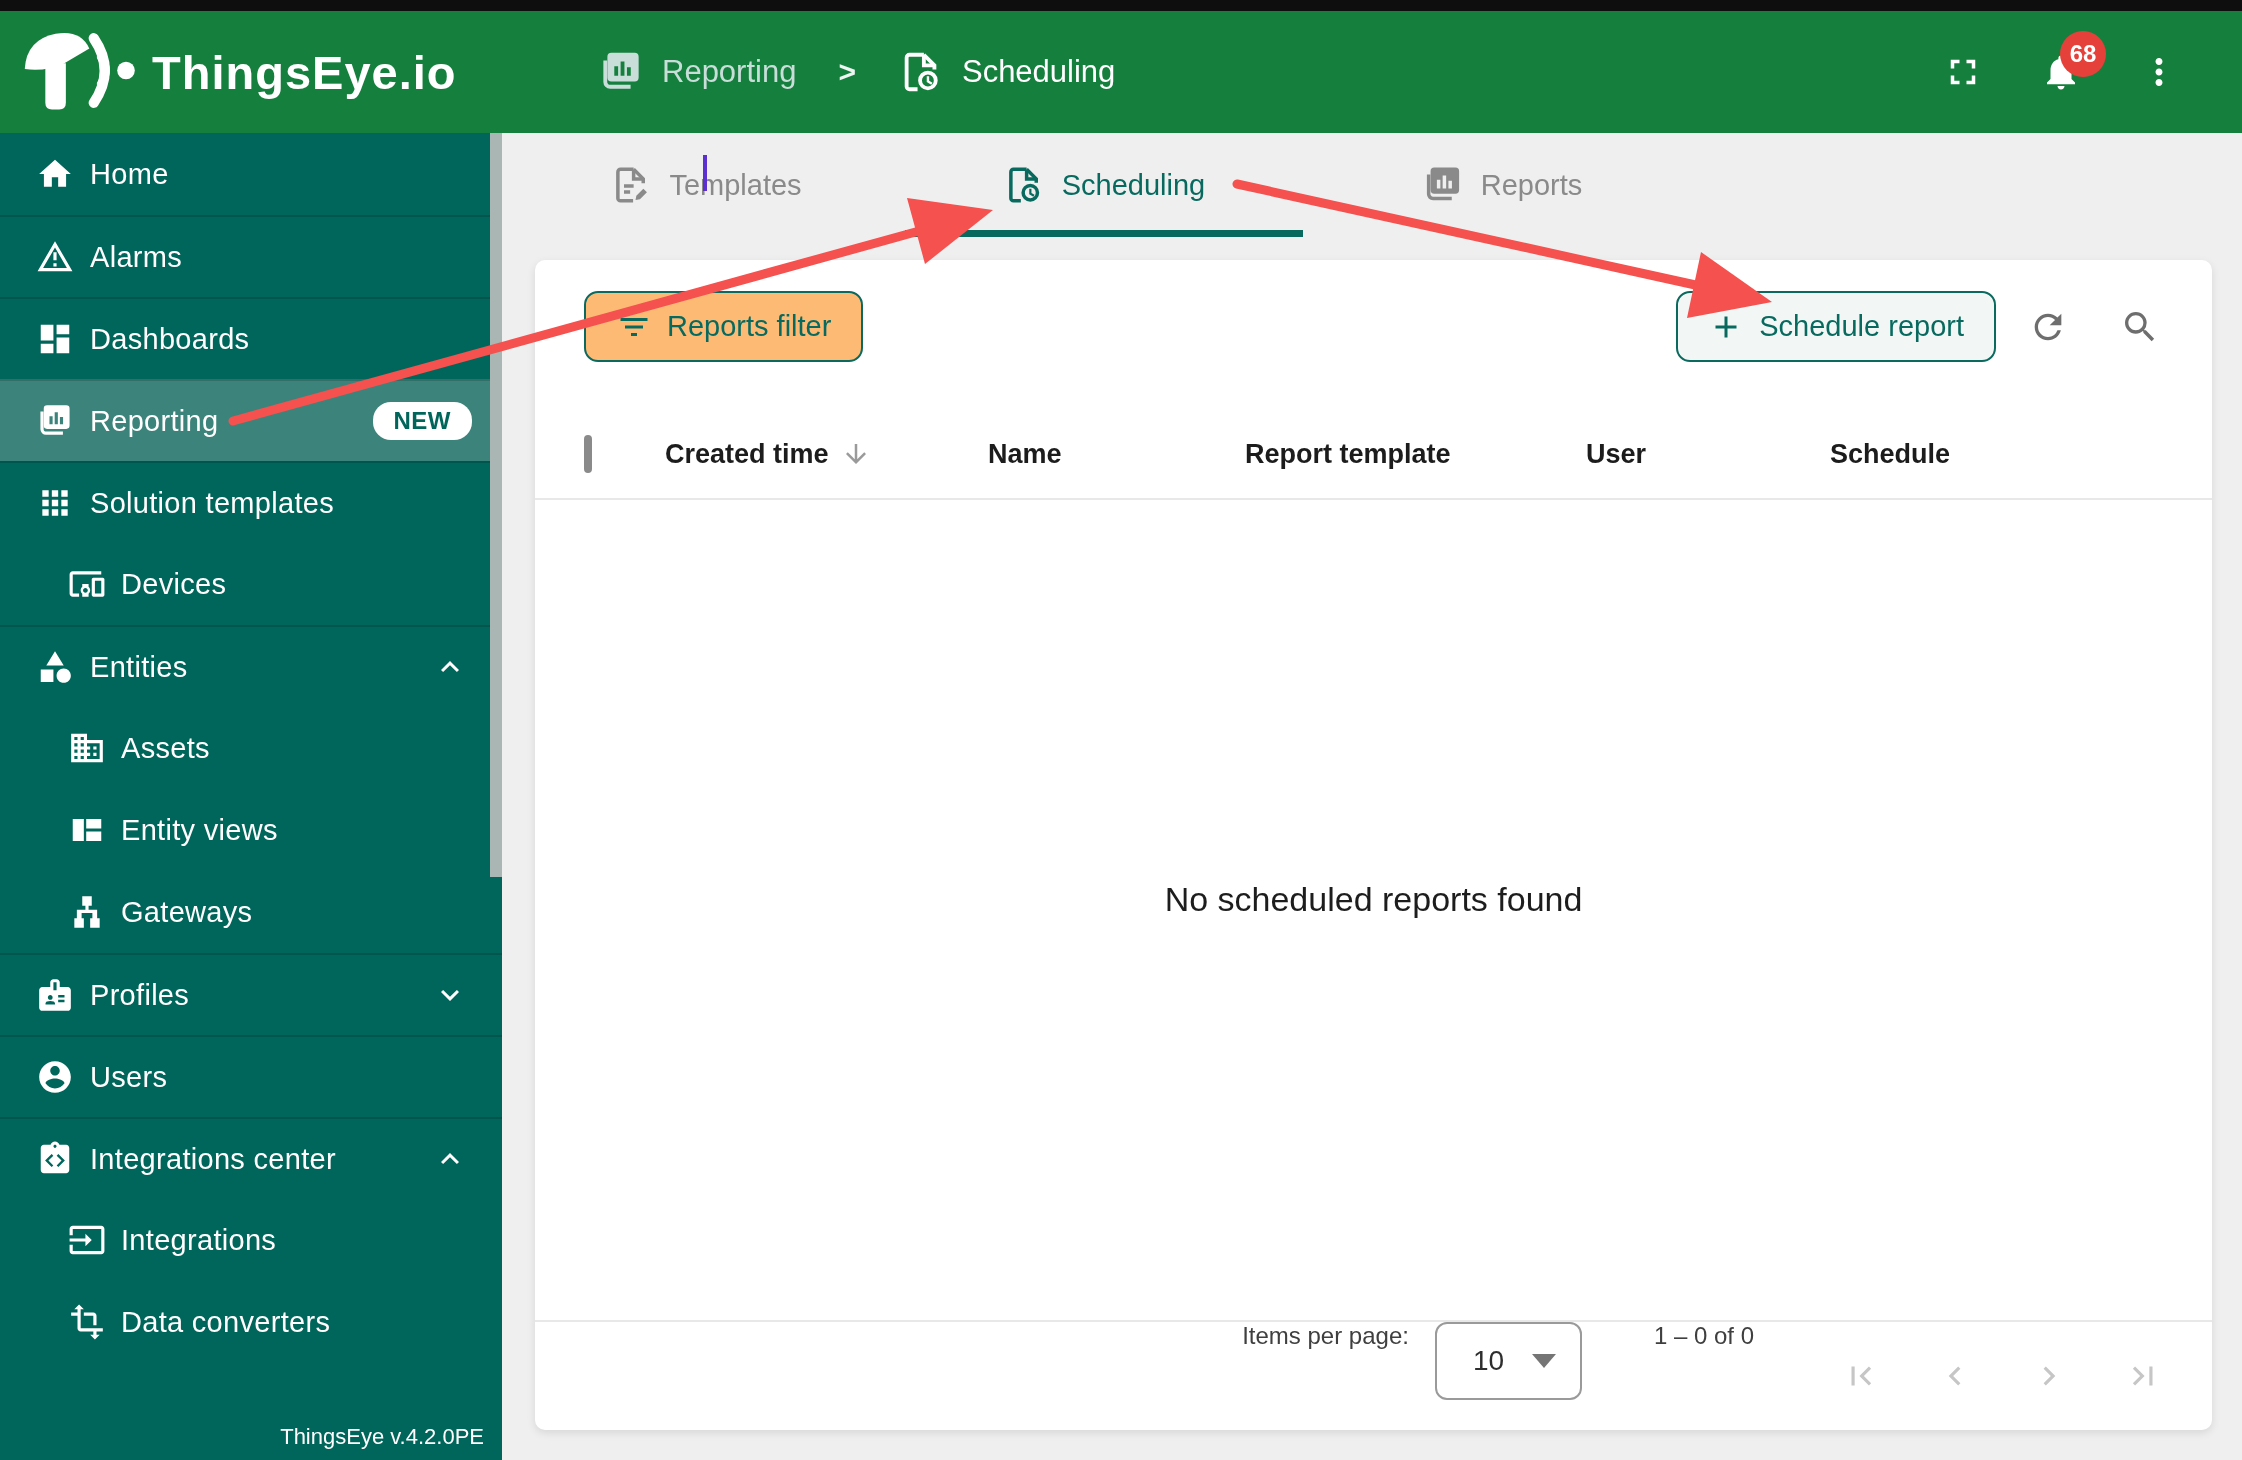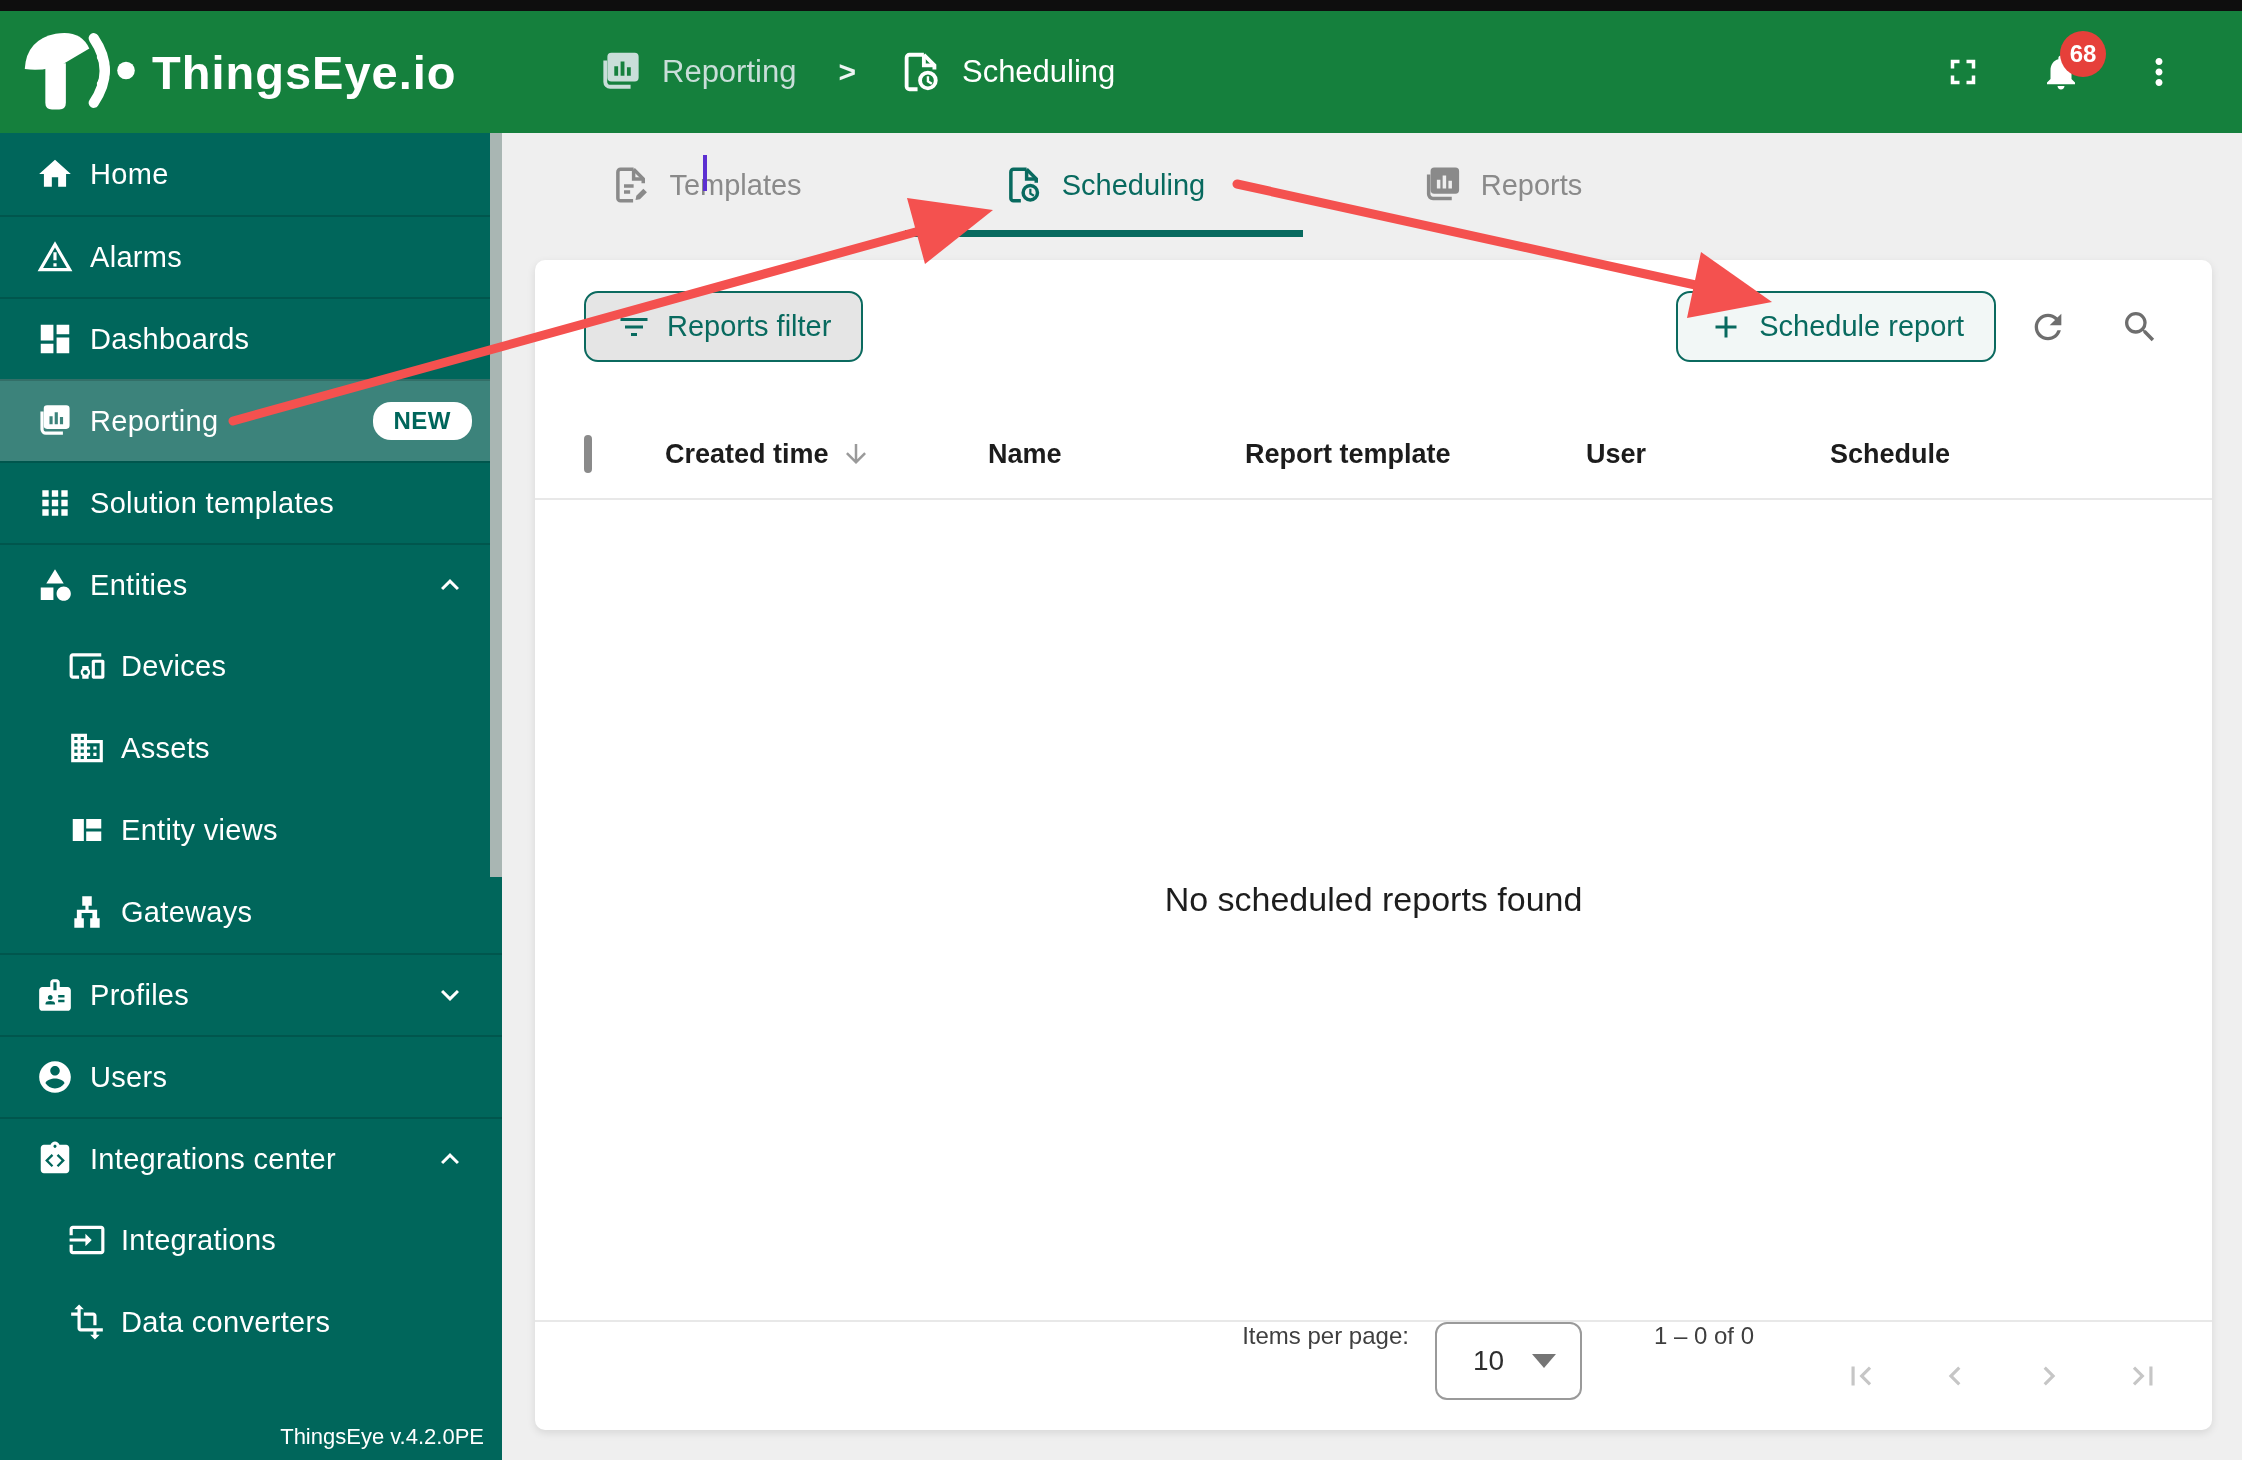--- a/index.html
+++ b/index.html
@@ -54,21 +54,21 @@
   .tab.active { color:#086a5f; }
   .tab.active::after { content:""; position:absolute; left:0; right:0; bottom:0; height:7px; background:#086a5f; }
   .text-caret { position:absolute; left:201px; top:22px; width:4px; height:36px; background:#5c2fd1; }
 
   .card { position:absolute; left:33px; right:30px; top:127px; bottom:30px; background:#fff;
           border-radius:10px; box-shadow:0 3px 9px rgba(0,0,0,0.10); }
 
   .toolbar { position:absolute; top:0; left:0; right:0; height:150px; }
   .btn { display:inline-flex; align-items:center; gap:15px; height:71px; padding:0 30px;
          border:2px solid #0b6a5f; border-radius:14px; color:#086a5f; font-size:29px; font-weight:500;
-         background:#e5e5e5; cursor:pointer; white-space:nowrap; }
+         background:#fdba74; cursor:pointer; white-space:nowrap; }
   .btn svg { width:36px; height:36px; fill:currentColor; display:block; }
   .btn-filter { position:absolute; left:49px; top:31px; }
   .btn-schedule { position:absolute; right:216px; top:31px; background:#f2f7f6; }
   .tool-icon { position:absolute; top:47px; color:#6e6e6e; cursor:pointer; }
   .tool-icon svg { width:40px; height:40px; fill:currentColor; display:block; }
   .tool-refresh { right:144px; }
   .tool-search { right:52px; }
 
   .thead { position:absolute; top:150px; left:0; right:0; height:90px; display:flex; align-items:center;
            padding-left:49px; border-bottom:2px solid #e8e8e8; color:#1c1c1c; font-size:27px; font-weight:700; }
@@ -205,41 +205,41 @@
 
       <div class="nav-item divider">
         <span class="nav-icon">
           <svg viewBox="0 0 24 24" fill="#fff">
               <path d="M4 8h4V4H4v4zm6 0h4V4h-4v4zm6-4v4h4V4h-4zM4 14h4v-4H4v4zm6 0h4v-4h-4v4zm6 0h4v-4h-4v4zM4 20h4v-4H4v4zm6 0h4v-4h-4v4zm6 0h4v-4h-4v4z"></path>
             </svg>
           </span>
         <span class="nav-label">Solution templates</span>
       </div>
 
+      <div class="nav-item indent">
+        <span class="nav-icon">
+          <svg viewBox="0 0 24 24" fill="#fff">
+              <path d="M3 6h18V4H3c-1.1 0-2 .9-2 2v12c0 1.1.9 2 2 2h4v-2H3V6zm10 6H9v1.78c-.61.55-1 1.33-1 2.22s.39 1.67 1 2.22V20h4v-1.78c.61-.55 1-1.34 1-2.22s-.39-1.67-1-2.22V12zm-2 5.5c-.83 0-1.5-.67-1.5-1.5s.67-1.5 1.5-1.5 1.5.67 1.5 1.5-.67 1.5-1.5 1.5zM22 8h-6c-.5 0-1 .5-1 1v10c0 .5.5 1 1 1h6c.5 0 1-.5 1-1V9c0-.5-.5-1-1-1zm-1 10h-4v-8h4v8z"></path>
+            </svg>
+          </span>
+        <span class="nav-label">Devices</span>
+      </div>
+
       <div class="nav-item divider">
         <span class="nav-icon">
           <svg viewBox="0 0 24 24" fill="#fff">
               <path d="M12 2 6.5 11h11L12 2zM17.5 13c-2.49 0-4.5 2.01-4.5 4.5s2.01 4.5 4.5 4.5 4.5-2.01 4.5-4.5-2.01-4.5-4.5-4.5zM3 21.5h8v-8H3v8z"></path>
             </svg>
           </span>
         <span class="nav-label">Entities</span>
         <span class="nav-chevron">
           <svg viewBox="0 0 24 24">
               <path d="M12 8l-6 6 1.41 1.41L12 10.83l4.59 4.58L18 14z"></path>
             </svg>
           </span>
-      </div>
-
-      <div class="nav-item indent">
-        <span class="nav-icon">
-          <svg viewBox="0 0 24 24" fill="#fff">
-              <path d="M3 6h18V4H3c-1.1 0-2 .9-2 2v12c0 1.1.9 2 2 2h4v-2H3V6zm10 6H9v1.78c-.61.55-1 1.33-1 2.22s.39 1.67 1 2.22V20h4v-1.78c.61-.55 1-1.34 1-2.22s-.39-1.67-1-2.22V12zm-2 5.5c-.83 0-1.5-.67-1.5-1.5s.67-1.5 1.5-1.5 1.5.67 1.5 1.5-.67 1.5-1.5 1.5zM22 8h-6c-.5 0-1 .5-1 1v10c0 .5.5 1 1 1h6c.5 0 1-.5 1-1V9c0-.5-.5-1-1-1zm-1 10h-4v-8h4v8z"></path>
-            </svg>
-          </span>
-        <span class="nav-label">Devices</span>
       </div>
 
       <div class="nav-item indent">
         <span class="nav-icon">
           <svg viewBox="0 0 24 24" fill="#fff">
               <path d="M12 7V3H2v18h20V7H12zM6 19H4v-2h2v2zm0-4H4v-2h2v2zm0-4H4V9h2v2zm0-4H4V5h2v2zm4 12H8v-2h2v2zm0-4H8v-2h2v2zm0-4H8V9h2v2zm0-4H8V5h2v2zm10 12h-8v-2h2v-2h-2v-2h2v-2h-2V9h8v10zm-2-8h-2v2h2v-2zm0 4h-2v2h2v-2z"></path>
             </svg>
           </span>
         <span class="nav-label">Assets</span>
       </div>

